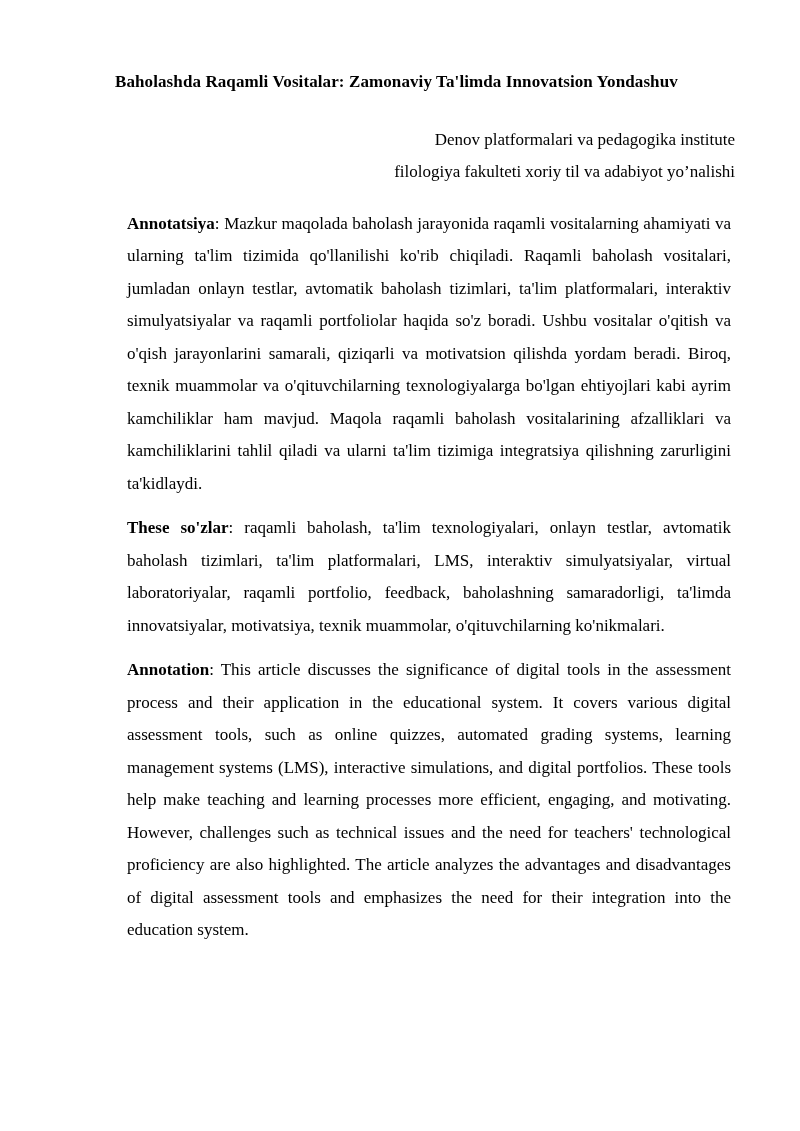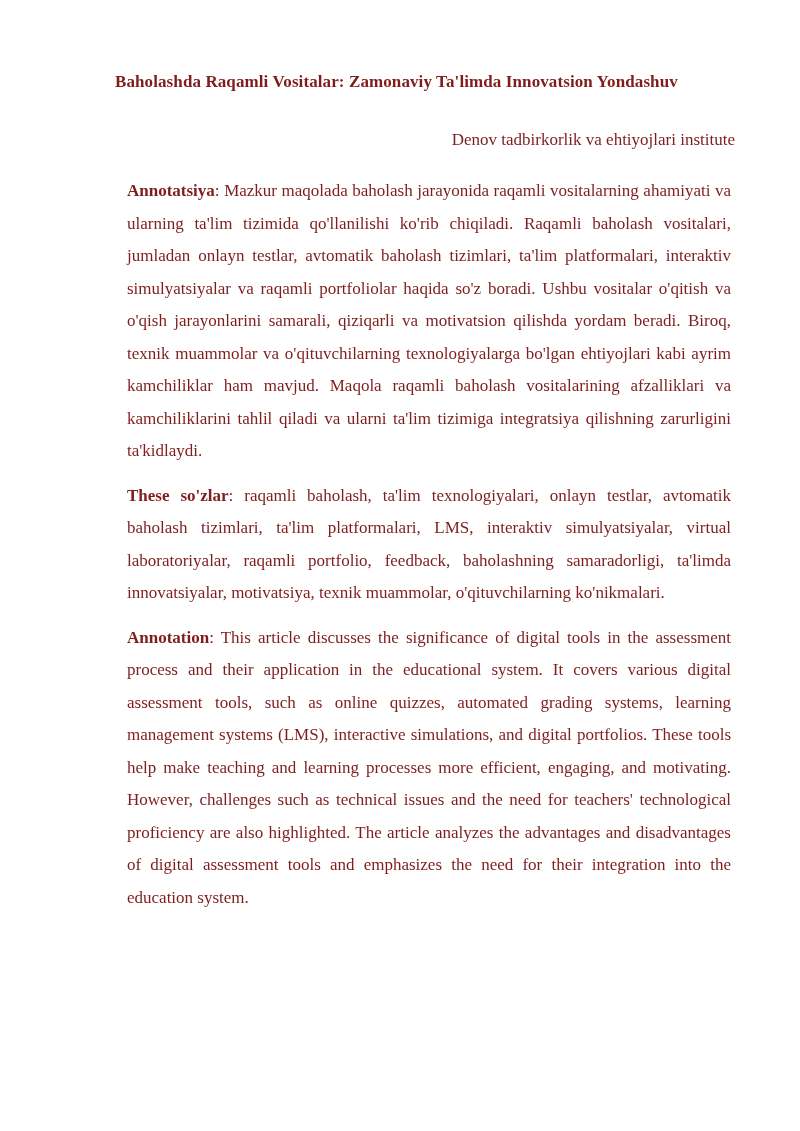--- a/index.html
+++ b/index.html
@@ -8,21 +8,21 @@
     background: #ffffff;
   }
   .page {
     position: relative;
     width: 800px;
     height: 1131px;
     background: #ffffff;
     box-sizing: border-box;
     padding: 66px 57px 0 115px;
     font-family: "Liberation Serif", "DejaVu Serif", serif;
-    color: #7f1d1d;
+    color: #000000;
     font-size: 17px;
     line-height: 32.5px;
     overflow: hidden;
   }
   .title {
     margin: 0;
     font-size: 17px;
     line-height: 32.5px;
     font-weight: bold;
     text-align: left;
@@ -51,21 +51,22 @@
   }
 </style>
 </head>
 <body>
 
 <div class="page">
 
   <h1 class="title">Baholashda Raqamli Vositalar: Zamonaviy Ta'limda Innovatsion Yondashuv</h1>
 
   <div class="byline">
-    <div class="byline-line">Denov tadbirkorlik va ehtiyojlari institute</div>
+    <div class="byline-line">Denov platformalari va pedagogika institute</div>
+    <div class="byline-line">filologiya fakulteti xoriy til va adabiyot yo’nalishi</div>
   </div>
 
   <div class="body-text">
 
     <p><span class="lead">Annotatsiya</span><span>: </span><span>Mazkur maqolada baholash jarayonida raqamli vositalarning ahamiyati va ularning ta'lim tizimida qo'llanilishi ko'rib chiqiladi. Raqamli baholash vositalari, jumladan onlayn testlar, avtomatik baholash tizimlari, ta'lim platformalari, interaktiv simulyatsiyalar va raqamli portfoliolar haqida so'z boradi. Ushbu vositalar o'qitish va o'qish jarayonlarini samarali, qiziqarli va motivatsion qilishda yordam beradi. Biroq, texnik muammolar va o'qituvchilarning texnologiyalarga bo'lgan ehtiyojlari kabi ayrim kamchiliklar ham mavjud. Maqola raqamli baholash vositalarining afzalliklari va kamchiliklarini tahlil qiladi va ularni ta'lim tizimiga integratsiya qilishning zarurligini ta'kidlaydi.</span></p>
 
     <p><span class="lead">These so'zlar</span><span>: </span><span>raqamli baholash, ta'lim texnologiyalari, onlayn testlar, avtomatik baholash tizimlari, ta'lim platformalari, LMS, interaktiv simulyatsiyalar, virtual laboratoriyalar, raqamli portfolio, feedback, baholashning samaradorligi, ta'limda innovatsiyalar, motivatsiya, texnik muammolar, o'qituvchilarning ko'nikmalari.</span></p>
 
     <p><span class="lead">Annotation</span><span>: </span><span>This article discusses the significance of digital tools in the assessment process and their application in the educational system. It covers various digital assessment tools, such as online quizzes, automated grading systems, learning management systems (LMS), interactive simulations, and digital portfolios. These tools help make teaching and learning processes more efficient, engaging, and motivating. However, challenges such as technical issues and the need for teachers' technological proficiency are also highlighted. The article analyzes the advantages and disadvantages of digital assessment tools and emphasizes the need for their integration into the education system.</span></p>
 

